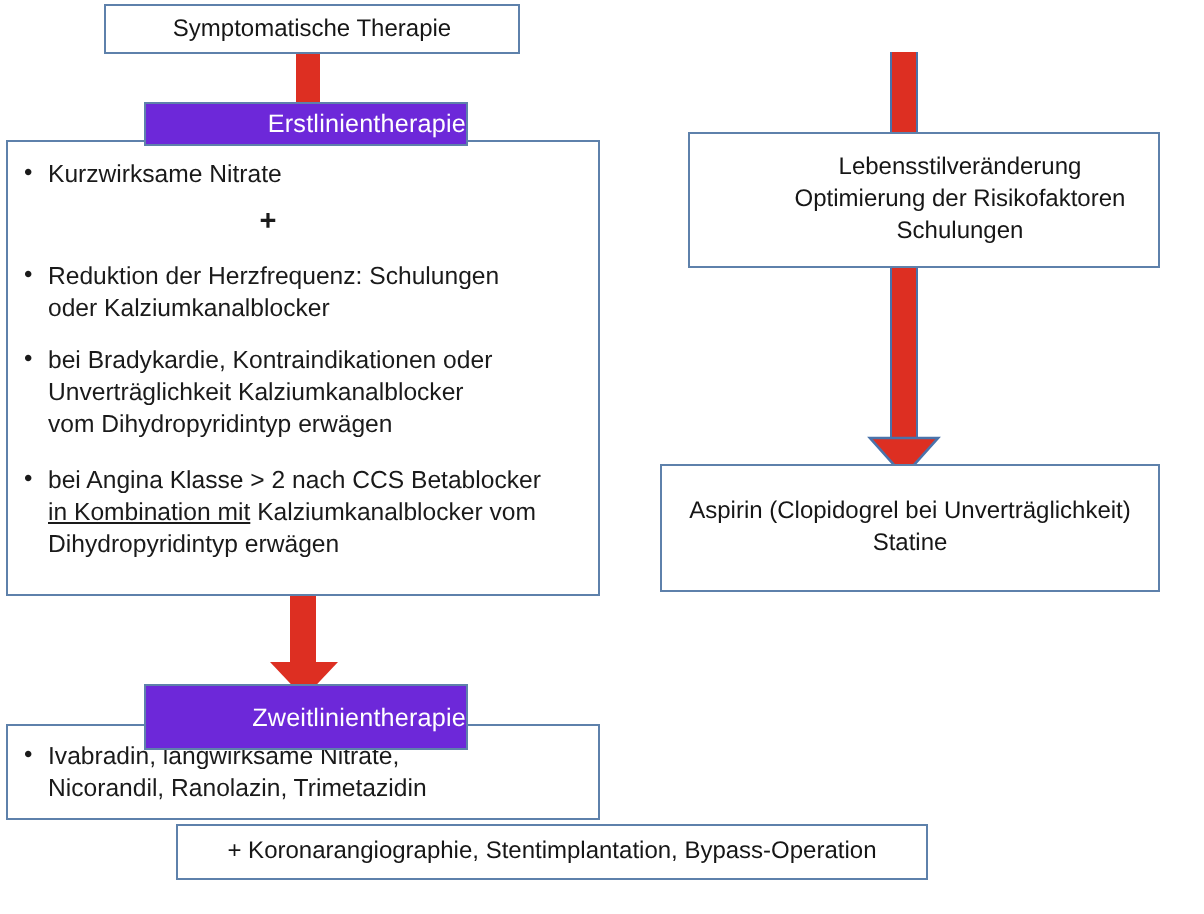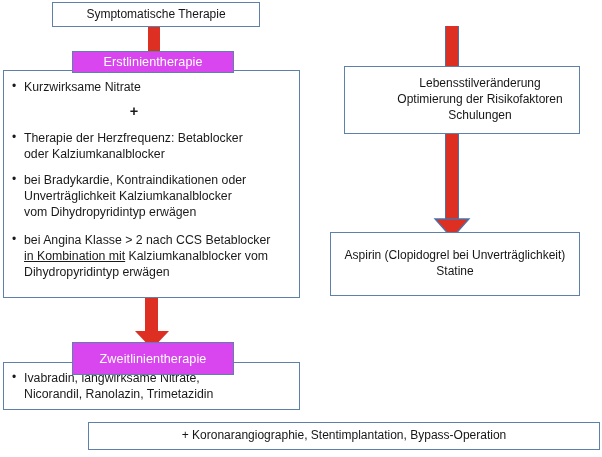--- a/index.html
+++ b/index.html
@@ -36,25 +36,25 @@
     font-size: 12px;
     line-height: 1.32;
     color: #161616;
     white-space: pre-line;
   }
 
   
   .tab {
     position: absolute;
     box-sizing: border-box;
-    background: #d946ef;
+    background: #6d28d9;
     border: 1.2px solid #5e81ab;
     display: flex;
     align-items: center;
-    justify-content: center;
+    justify-content: flex-end;
     z-index: 5;
   }
   .tab-label {
     color: #ffffff;
     font-size: 12.6px;
     letter-spacing: 0.1px;
   }
 
   
   .bullets {
@@ -124,21 +124,21 @@
 
     <div class="bullet-row">
       <span class="bullet-dot">•</span>
       <span class="bullet-txt">Kurzwirksame Nitrate</span>
     </div>
 
     <div class="plus-row">+</div>
 
     <div class="bullet-row">
       <span class="bullet-dot">•</span>
-      <span class="bullet-txt">Therapie der Herzfrequenz: Betablocker
+      <span class="bullet-txt">Reduktion der Herzfrequenz: Schulungen
 oder Kalziumkanalblocker</span>
     </div>
 
     <div class="bullet-row" style="margin-bottom:11px;">
       <span class="bullet-dot">•</span>
       <span class="bullet-txt">bei Bradykardie, Kontraindikationen oder
 Unverträglichkeit Kalziumkanalblocker
 vom Dihydropyridintyp erwägen</span>
     </div>
 
@@ -180,17 +180,17 @@
   <div class="conn outlined" style="left:445px; top:133px; width:14px; height:90px;"></div>
   <svg class="arrow-svg" style="left:435px; top:219px;" width="34" height="19" viewBox="0 0 34 19">
     <polygon points="0,0 34,0 17,19" fill="#dd2f22" stroke="#4a73ab" stroke-width="1.3"></polygon>
   </svg>
 
   <div class="box center" style="left:330px; top:232px; width:250px; height:64px;">
     <div class="box-text">Aspirin (Clopidogrel bei Unverträglichkeit)</div>
     <div class="box-text">Statine</div>
   </div>
 
-  <div class="box center" style="left:88px; top:422px; width:512px; height:28px;">
+  <div class="box center" style="left:88px; top:412px; width:376px; height:28px;">
     <div class="box-text">+ Koronarangiographie, Stentimplantation, Bypass-Operation</div>
   </div>
 
 </div>
 
 </body></html>

